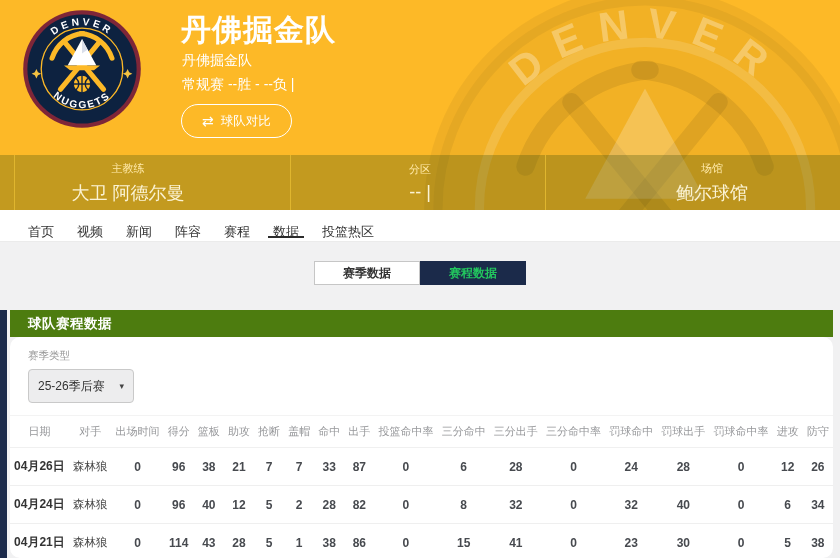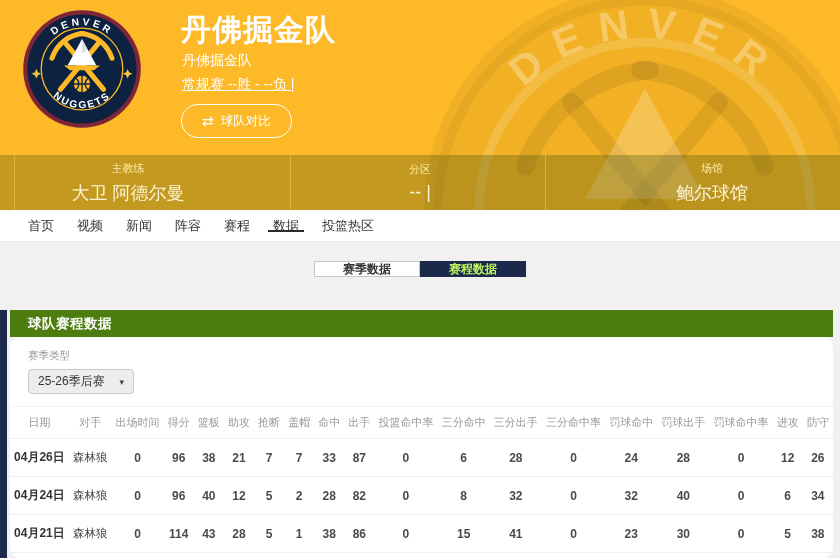--- a/index.html
+++ b/index.html
@@ -11,55 +11,55 @@
   }
   *{box-sizing:border-box;}
 
   
   .hero{position:absolute;left:0;top:0;width:840px;height:210px;background:#FDB927;overflow:hidden;}
   .watermark{position:absolute;left:415px;top:-22px;width:460px;height:460px;z-index:1;pointer-events:none;}
   .hero-top{position:absolute;left:0;top:0;width:100%;height:155px;z-index:2;}
   .team-logo{position:absolute;left:22px;top:9px;width:120px;height:120px;}
   .team-title{position:absolute;left:181px;top:10px;margin:0;color:#fff;font-size:30px;font-weight:bold;letter-spacing:1px;}
   .team-subtitle{position:absolute;left:182px;top:52px;color:#fff;font-size:14px;}
-  .team-record{position:absolute;left:182px;top:76px;color:#fff;font-size:14px;text-decoration:underline;}
+  .team-record{position:absolute;left:182px;top:76px;color:#fff;font-size:14px;}
   .compare-btn{position:absolute;left:181px;top:104px;height:34px;padding:0 20px;
     display:flex;align-items:center;gap:7px;background:transparent;border:1.5px solid #fff;
     border-radius:18px;color:#fff;font-size:12.5px;cursor:pointer;font-family:inherit;}
   .compare-btn .sw{font-size:14px;line-height:1;}
 
   .info-bar{position:absolute;left:0;top:155px;width:100%;height:55px;z-index:2;
     background:rgba(63,82,12,0.30);display:flex;gap:36px;}
   .info-divider{position:absolute;top:0;bottom:0;width:1px;background:#e0b62e;z-index:3;}
   .info-cell{flex:1;display:flex;flex-direction:column;align-items:center;justify-content:center;gap:5px;z-index:3;}
   .info-label{font-size:11px;color:#ffe9a8;}
   .info-value{font-size:18px;color:#fbf3d4;text-align:center;}
 
   
   .nav{position:absolute;left:0;top:210px;width:100%;height:32px;background:#fff;
-    border-bottom:1px solid #ebebeb;display:flex;align-items:center;padding-left:18px;z-index:4;}
+    border-bottom:1px solid #ebebeb;display:flex;align-items:flex-end;padding-left:18px;z-index:4;}
   .tab{position:relative;display:flex;align-items:center;padding:0 10px;margin-right:3px;
     font-size:13px;color:#333;cursor:pointer;}
   .tab.active::after{content:"";position:absolute;left:5px;right:5px;bottom:3px;height:2px;background:#2b2b2b;}
 
   
   .toggle{position:absolute;left:0;top:261px;width:100%;display:flex;justify-content:center;}
-  .toggle-btn{width:106px;height:16px;display:flex;align-items:center;justify-content:center;
+  .toggle-btn{width:106px;height:24px;display:flex;align-items:center;justify-content:center;
     font-size:12px;font-weight:bold;cursor:pointer;}
   .toggle-btn.inactive{background:#fff;border:1px solid #c6c6c6;color:#333;}
-  .toggle-btn.active{background:#1b2a4a;border:1px solid #1b2a4a;color:#bef264;}
+  .toggle-btn.active{background:#1b2a4a;border:1px solid #1b2a4a;color:#22c55e;}
 
   
   .left-strip{position:absolute;left:0;top:310px;bottom:0;width:7px;background:#1b2a4a;}
   .card{position:absolute;left:10px;right:7px;top:310px;bottom:0;}
   .card-header{height:27px;background:#4d7c0f;color:#fff;font-size:13.5px;font-weight:bold;
     line-height:27px;padding-left:18px;letter-spacing:0.5px;}
   .card-body{position:absolute;top:27px;left:0;right:0;bottom:0;background:#fff;padding-top:12px;border-radius:10px;}
   .filter-label{margin-left:18px;font-size:10.5px;color:#9a9a9a;}
-  .filter-select{margin:6px 0 0 18px;width:106px;height:25px;background:#ededee;
+  .filter-select{margin:6px 0 0 18px;width:106px;height:34px;background:#ededee;
     border:1px solid #c9c9c9;border-radius:4px;display:flex;align-items:center;
     justify-content:space-between;padding:0 9px;font-size:12px;color:#333;cursor:pointer;}
   .filter-select .chev{font-size:9px;color:#444;}
 
   table.stats{width:100%;border-collapse:collapse;margin-top:12px;}
   .stats th{font-size:11px;color:#97989b;font-weight:normal;text-align:center;
     padding:8px 4px;white-space:nowrap;border-top:1px solid #f3f3f3;border-bottom:1px solid #f0f0f0;}
   .stats td{font-size:12px;color:#474a4f;font-weight:bold;text-align:center;
     padding:10px 4px;white-space:nowrap;border-bottom:1px solid #efefef;}
   .stats th:first-child,.stats td:first-child{padding-left:4px;}

